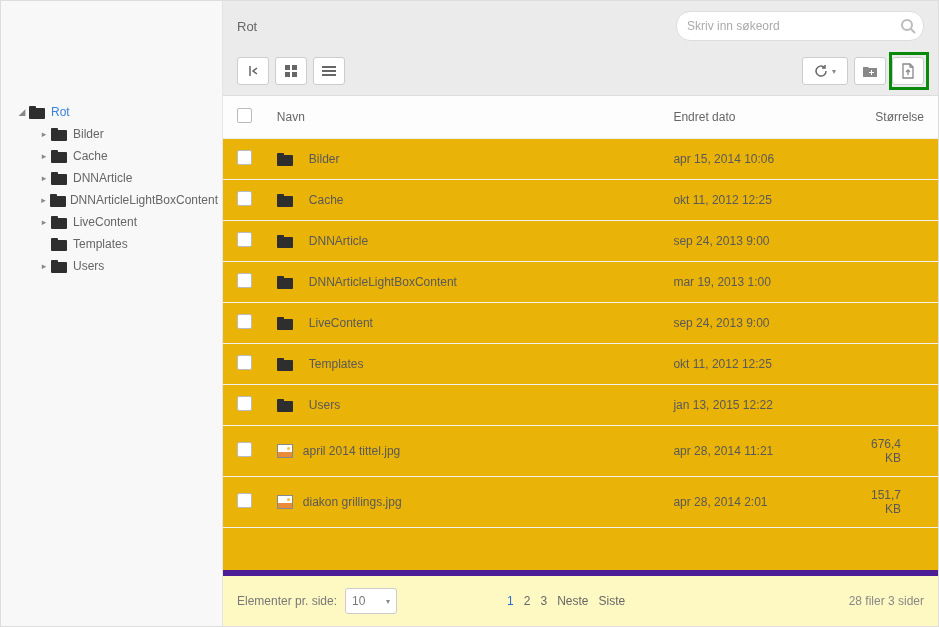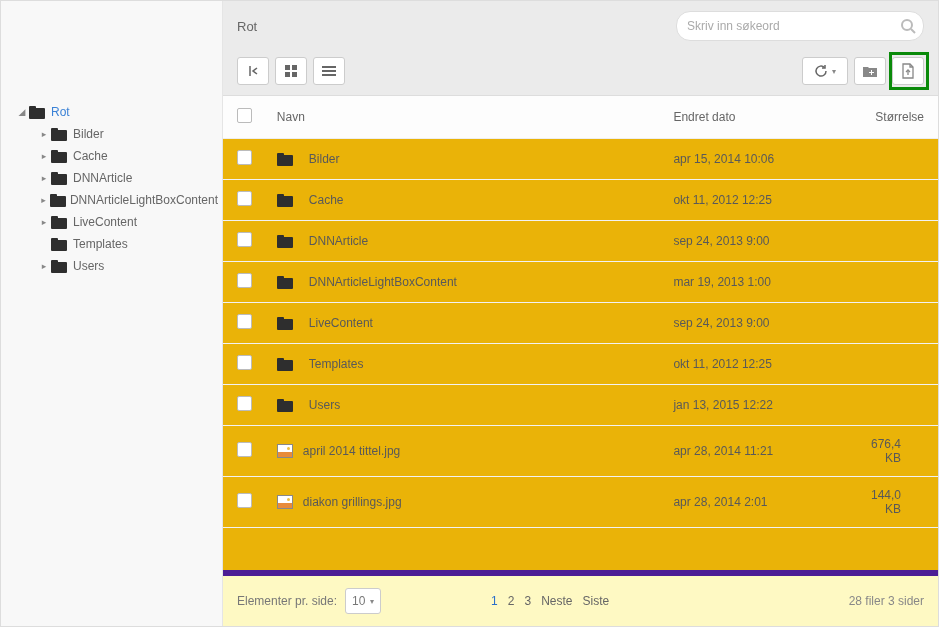--- a/index.html
+++ b/index.html
@@ -45,21 +45,21 @@
   th.name, td.name { width: 400px; }
   th.date, td.date { width: 200px; }
   th.size { text-align: right; padding-right: 14px; }
   td.size { text-align: right; padding-right: 37px; }
   .checkbox { width: 15px; height: 15px; border: 1px solid #bbb; border-radius: 2px; display: inline-block; cursor: pointer; background: #fff; }
   .name-cell { display: flex; align-items: center; gap: 10px; }
   .img-icon { width: 16px; height: 14px; border: 1px solid #888; background: linear-gradient(to bottom, #fff 60%, #e88b3a 60%); position: relative; display: inline-block; }
   .img-icon::after { content: ""; position: absolute; top: 2px; right: 2px; width: 3px; height: 3px; background: #f0c040; border-radius: 50%; }
 
   .footer { display: flex; align-items: center; padding: 12px 14px; background: #fef9c3; border-top: 6px solid #4c1d95; font-size: 12px; color: #777; text-align: right; }
-  .per-page-select { margin-left: 8px; width: 36px; height: 26px; border: 1px solid #ccc; border-radius: 3px; background: #fff; padding: 0 6px; display: flex; align-items: center; justify-content: space-between; cursor: pointer; }
+  .per-page-select { margin-left: 8px; width: 52px; height: 26px; border: 1px solid #ccc; border-radius: 3px; background: #fff; padding: 0 6px; display: flex; align-items: center; justify-content: space-between; cursor: pointer; }
   .pagination { margin-left: 110px; display: flex; align-items: center; gap: 10px; color: #666; }
   .pagination .active { color: #2a6fc9; }
   .pagination a { cursor: pointer; }
   .footer-info { margin-left: auto; color: #888; }
 </style>
 </head>
 <body>
 
 <div class="app">
   <aside class="sidebar">
@@ -274,21 +274,21 @@
             </tr>
             <tr>
               <td class="chk"><span class="checkbox"></span></td>
               <td class="name">
                 <div class="name-cell">
                   <span class="img-icon"></span>
                   <span>diakon grillings.jpg</span>
                 </div>
               </td>
               <td class="date">apr 28, 2014 2:01</td>
-              <td class="size">144,0 KB</td>
+              <td class="size">151,7 KB</td>
             </tr>
           </tbody>
       </table>
     </div>
 
     <div class="footer">
       <span>Elementer pr. side:</span>
       <div class="per-page-select">
         <span>10</span>
         <span style="font-size:8px;color:#888;">▾</span>

